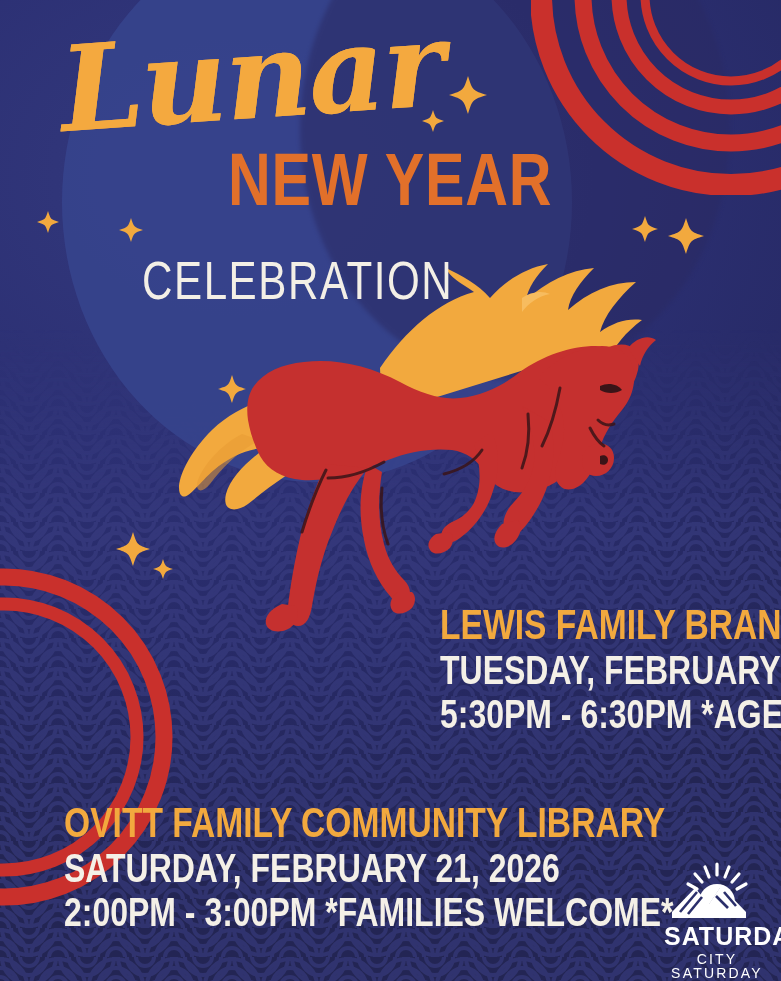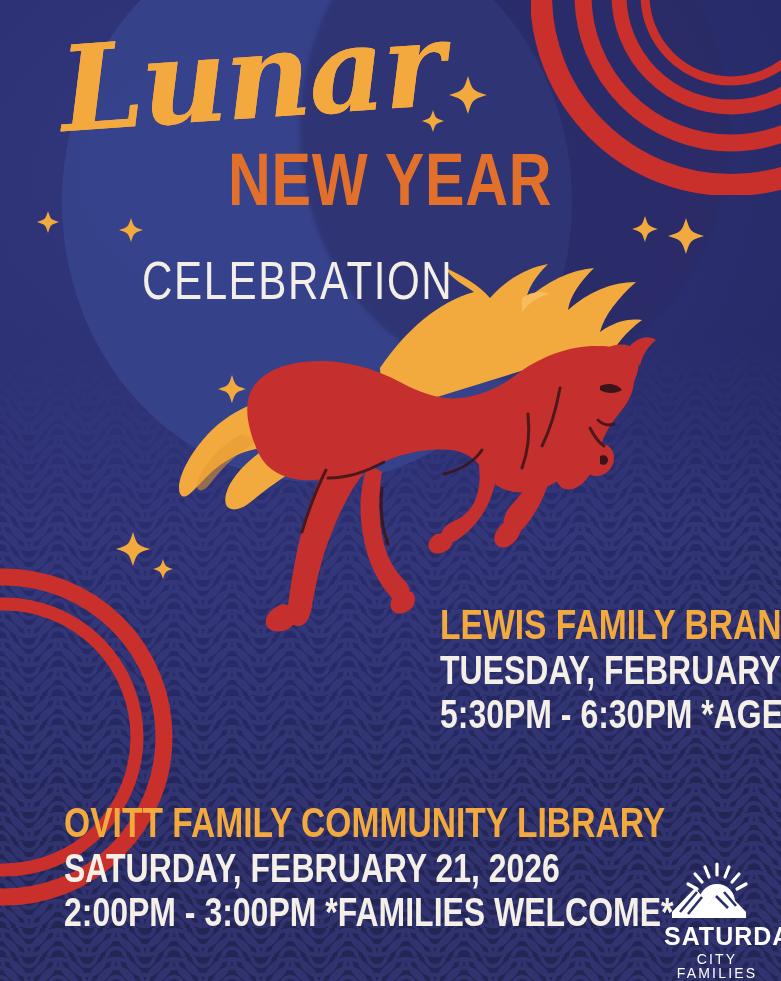--- a/index.html
+++ b/index.html
@@ -282,16 +282,16 @@
       <path d="M10,52 L32,30 L44,44 L56,26 L78,52 Z" fill="#2b2f6b"></path>
       <path d="M8,50 L31,26 L45,42 L57,24 L82,50 L82,56 L8,56 Z" fill="#ffffff"></path>
       <g stroke="#2b2f6b" stroke-width="2.6" fill="none">
         <path d="M16,50 L33,30"></path>
         <path d="M24,52 L38,35"></path>
         <path d="M52,34 L64,46"></path>
         <path d="M60,30 L72,44"></path>
       </g>
     </svg>
     <div class="lname">SATURDAY</div>
-    <div class="lsub">CITY FAMILIES</div>
+    <div class="lsub">CITY SATURDAY</div>
   </div>
 
 </div>
 
 </body></html>

